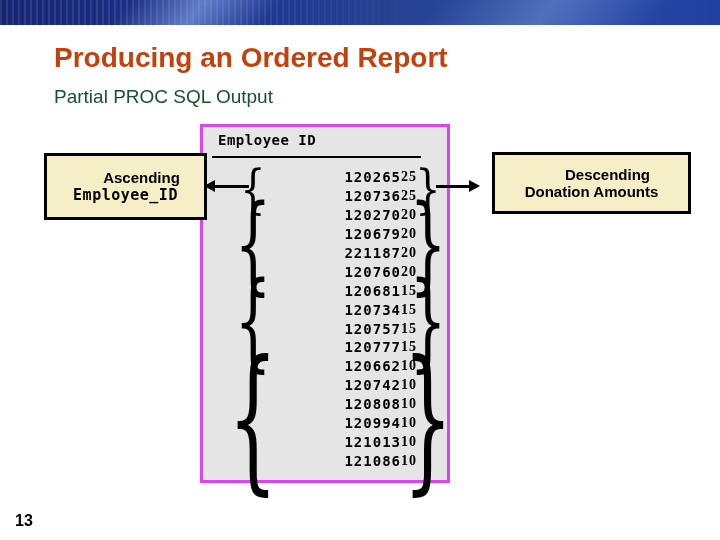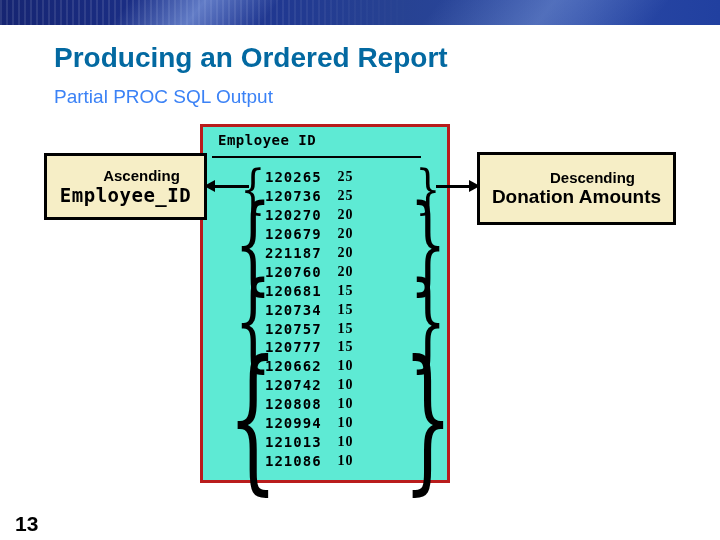--- a/index.html
+++ b/index.html
@@ -15,70 +15,70 @@
     mask-image:linear-gradient(90deg,#000 55%,rgba(0,0,0,0));}
   .banner .streak1{position:absolute;top:-22px;left:120px;width:150px;height:70px;
     transform:skewX(-38deg);
     background:linear-gradient(90deg,rgba(140,170,235,0),rgba(155,185,245,.55),rgba(140,170,235,0));}
   .banner .streak2{position:absolute;top:-22px;left:430px;width:230px;height:70px;
     transform:skewX(-38deg);
     background:linear-gradient(90deg,rgba(160,190,245,0),rgba(175,205,250,.30),rgba(160,190,245,0));}
 
   
   .title{position:absolute;left:54px;top:42px;font-size:28px;font-weight:bold;
-    color:#0369a1;white-space:nowrap;}
-  .subtitle{position:absolute;left:54px;top:86px;font-size:19px;color:#3b82f6;white-space:nowrap;}
+    color:#c2410c;white-space:nowrap;}
+  .subtitle{position:absolute;left:54px;top:86px;font-size:19px;color:#14532d;white-space:nowrap;}
 
   
   .table-box{position:absolute;left:200px;top:124px;width:250px;height:359px;
-    box-sizing:border-box;border:3px solid #b91c1c;background:#5eead4;z-index:1;}
+    box-sizing:border-box;border:3px solid #d946ef;background:#e5e5e5;z-index:1;}
   .col-header{position:absolute;left:15px;top:5px;font-family:"DejaVu Sans Mono",monospace;
     font-weight:bold;font-size:14px;letter-spacing:.5px;color:#000;white-space:nowrap;}
   .header-rule{position:absolute;left:9px;top:29px;width:209px;height:2px;background:#000;}
   .rows{position:absolute;left:62px;top:41px;width:152px;}
-  .row{height:18.9px;display:flex;justify-content:flex-start;align-items:center;
+  .row{height:18.9px;display:flex;justify-content:flex-end;align-items:center;
     font-family:"DejaVu Sans Mono",monospace;font-weight:bold;font-size:14px;
-    letter-spacing:1px;color:#000;gap:16px;}
+    letter-spacing:1px;color:#000;}
   .row .amt{letter-spacing:1px;font-family:Liberation Serif, serif;}
 
   
   .brace{position:absolute;display:flex;align-items:center;justify-content:center;
     font-family:"DejaVu Serif",serif;font-weight:normal;color:#000;line-height:1;}
   .brace.l{left:40px;width:20px;}
   .brace.r{left:214px;width:22px;}
   .brace.sm{font-size:53px;transform:scaleX(.75);}
   .brace.md{font-size:106px;transform:scaleX(.55);}
   .brace.lg{font-size:158px;transform:scaleX(.5);}
   .brace.l::before{content:"{";}
   .brace.r::before{content:"}";}
 
   
   .callout{position:absolute;box-sizing:border-box;border:3px solid #000;background:#f6eec6;
     z-index:6;display:flex;flex-direction:column;align-items:center;justify-content:center;
     text-align:center;}
   .callout.left{left:44px;top:153px;width:163px;height:67px;}
-  .callout.right{left:477px;top:152px;width:199px;height:73px;}
+  .callout.right{left:492px;top:152px;width:199px;height:62px;}
   .callout .line1{font-size:15px;font-weight:bold;color:#000;margin-left:32px;}
-  .callout .line2{font-size:19px;font-weight:bold;color:#000;}
+  .callout .line2{font-size:15px;font-weight:bold;color:#000;}
   .callout.left .line2{font-family:"DejaVu Sans Mono",monospace;letter-spacing:.5px;}
 
   
   .arrow-line{position:absolute;height:3px;background:#000;z-index:4;}
   .arrow-line.to-left{left:213px;top:185px;width:36px;}
   .arrow-line.to-right{left:436px;top:185px;width:34px;}
   .arrow-head{position:absolute;width:0;height:0;z-index:4;}
   .arrow-head.pt-left{left:204px;top:180px;
     border-top:6.5px solid transparent;border-bottom:6.5px solid transparent;
     border-right:11px solid #000;}
   .arrow-head.pt-right{left:469px;top:180px;
     border-top:6.5px solid transparent;border-bottom:6.5px solid transparent;
     border-left:11px solid #000;}
 
   
-  .page-number{position:absolute;left:15px;top:512px;font-size:21px;font-weight:bold;color:#000;}
+  .page-number{position:absolute;left:15px;top:512px;font-size:16px;font-weight:bold;color:#000;}
 </style>
 </head>
 <body>
 
 <div class="banner">
   <div class="stripes"></div>
   <div class="streak1"></div>
   <div class="streak2"></div>
 </div>
 

